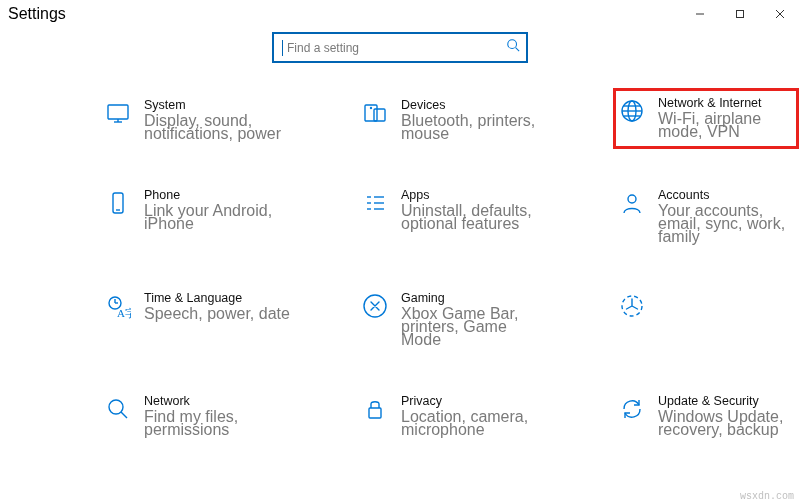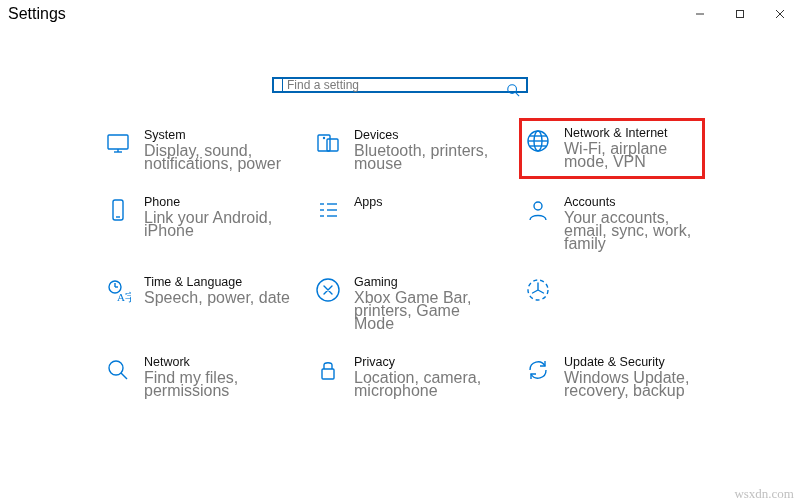--- a/index.html
+++ b/index.html
@@ -41,28 +41,27 @@
     color: #333;
   }
   .win-btn svg { display:block; }
   .search-wrap {
     display: flex;
     justify-content: center;
     margin-top: 4px;
   }
   .search-box {
     width: 256px;
-    height: 16px;
+    height: 31px;
     border: 2px solid #0064b3;
     display: flex;
     align-items: center;
     padding: 0 8px;
     box-sizing: border-box;
     position: relative;
-    margin-top: 45px;
   }
   .search-cursor {
     width: 1px;
     height: 16px;
     background: #0064b3;
     margin-right: 4px;
   }
   .search-placeholder {
     color: #7a7a7a;
     font-size: 12px;
@@ -73,20 +72,21 @@
     top: 4px;
     color: #0078d7;
   }
   .grid {
     display: grid;
     grid-template-columns: 210px 210px 210px;
     column-gap: 0px;
     row-gap: 24px;
     margin: 34px 0 0 104px;
     align-items: start;
+    gap: 47px;
   }
   .tile {
     display: flex;
     align-items: flex-start;
     gap: 12px;
     width: 200px;
   }
   .tile.highlight {
     outline: 3px solid #e9221d;
     outline-offset: -2px;
@@ -112,23 +112,23 @@
   .tile-desc {
     font-size: 16px;
     color: #7a7a7a;
     line-height: 13px;
     margin-top: 1px;
   }
   .watermark {
     position: absolute;
     right: 6px;
     bottom: 2px;
-    font-size: 13px;
+    font-size: 10px;
     color: #c0c0c0;
-    font-family: Liberation Serif, serif;
+    font-family: Liberation Mono, monospace;
   }
 </style>
 </head>
 <body>
 
 <div class="titlebar">
   <span class="title-text">Settings</span>
   <div class="win-controls">
     <div class="win-btn">
       <svg width="10" height="10" viewBox="0 0 10 10">
@@ -279,20 +279,21 @@
       </div>
     </div>
     <div class="tile">
       <div class="tile-icon">
         <svg viewBox="0 0 26 26">
           <use href="#apps-icon"></use>
         </svg>
       </div>
       <div class="tile-text">
         <div class="tile-title">Apps</div>
+        <div class="tile-desc">Uninstall, defaults, optional features</div>
       </div>
     </div>
     <div class="tile">
       <div class="tile-icon">
         <svg viewBox="0 0 26 26">
           <use href="#accounts-icon"></use>
         </svg>
       </div>
       <div class="tile-text">
         <div class="tile-title">Accounts</div>

